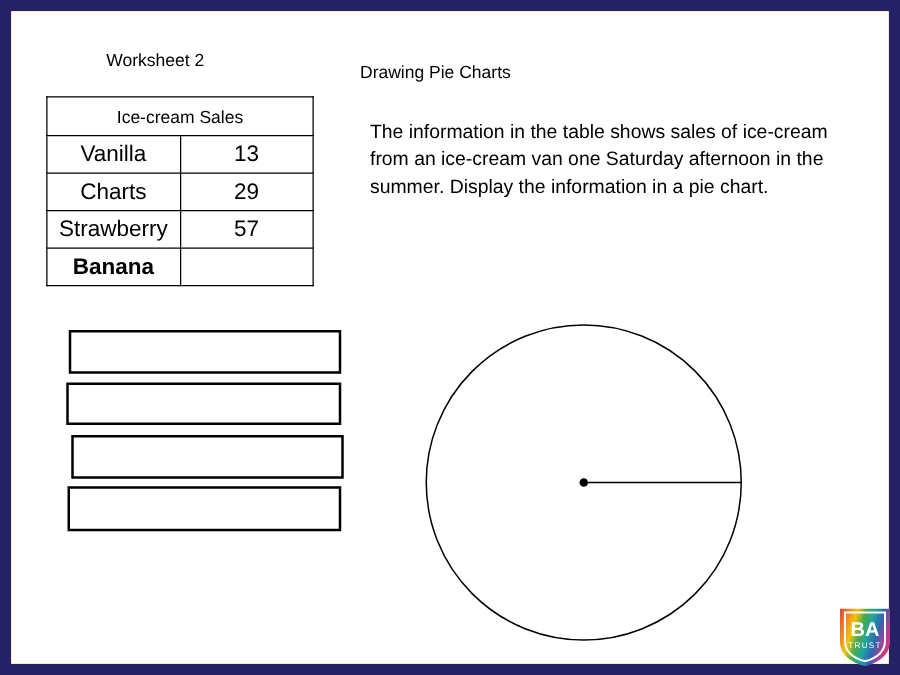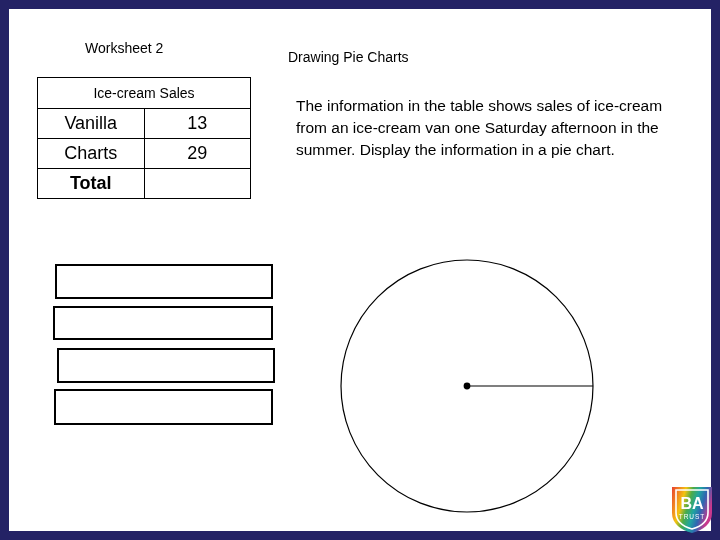--- a/index.html
+++ b/index.html
@@ -140,21 +140,25 @@
         </tr>
         <tr>
           <td class="label-col">Vanilla</td>
           <td class="value-col">13</td>
         </tr>
         <tr>
           <td class="label-col">Charts</td>
           <td class="value-col">29</td>
         </tr>
         <tr>
-          <td class="label-col total-label">Total</td>
+          <td class="label-col">Strawberry</td>
+          <td class="value-col">57</td>
+        </tr>
+        <tr>
+          <td class="label-col total-label">Banana</td>
           <td class="value-col"></td>
         </tr>
       </tbody>
     </table>
 
     <div class="answer-box answer-box-1"></div>
     <div class="answer-box answer-box-2"></div>
     <div class="answer-box answer-box-3"></div>
     <div class="answer-box answer-box-4"></div>
 

